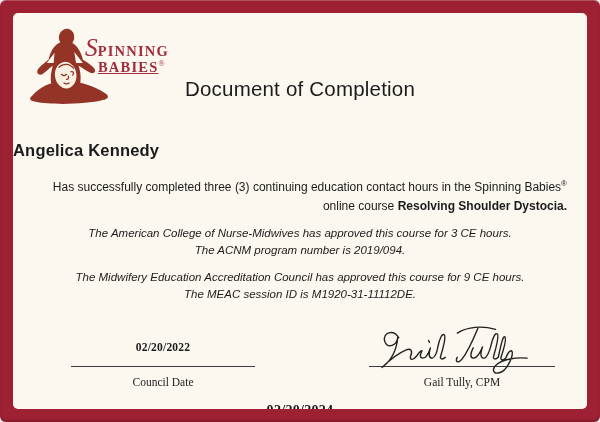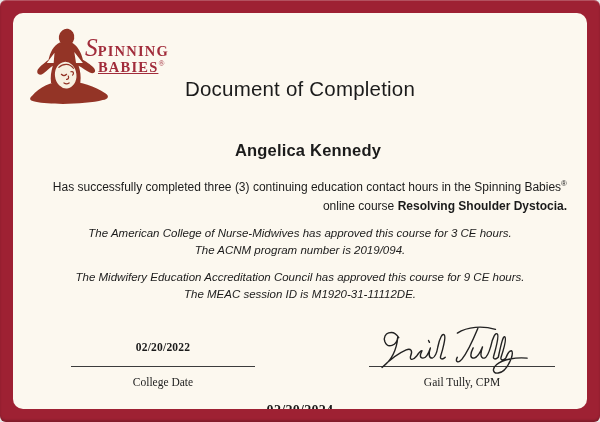--- a/index.html
+++ b/index.html
@@ -17,21 +17,21 @@
     background: #9e2133;
     border-radius: 6px;
     padding: 13px;
     box-shadow: inset 0 1px 0 rgba(255,255,255,0.22), inset 0 -2px 2px rgba(0,0,0,0.18);
   }
 
   .paper {
     position: relative;
     width: 100%; height: 100%;
     background: #fcf8ef;
-    border-radius: 10px;
+    border-radius: 5px;
     overflow: hidden;
   }
 
   
   .logo { position: absolute; left: 8px; top: 6px; width: 185px; height: 96px; }
   .logo-figure { position: absolute; left: 6px; top: 8px; width: 86px; height: 86px; }
   .wordmark {
     position: absolute; left: 64px; top: 16px;
     font-family: "Liberation Serif", serif;
     color: #a12c3b;
@@ -54,22 +54,21 @@
   .brand-reg { font-size: 8px; vertical-align: super; letter-spacing: 0; }
 
   
   .title {
     position: absolute; top: 64px; left: 0; right: 0;
     text-align: center;
     font-size: 20.5px;
     letter-spacing: 0.2px;
   }
   .recipient {
-    position: absolute; top: 128px; left: 16px; right: 0;
-    text-align: center;
+    position: absolute; top: 128px; left: 0; right: 0;
     font-size: 16.5px;
     font-weight: bold;
     letter-spacing: 0.2px;
   }
   .statement {
     position: absolute; top: 165px; left: 20px; right: 20px;
     text-align: right;
     font-size: 12px;
     line-height: 1.55;
   }
@@ -183,21 +182,21 @@
 
       <div class="accreditation meac">
         <span>The Midwifery Education Accreditation Council has approved this course for 9 CE hours.</span><br>
         <span>The MEAC session ID is M1920-31-11112DE.</span>
       </div>
 
       <div class="sig-block issued-block">
         <div class="over-line">
           <span class="issued-date-value">02/20/2022</span>
         </div>
-        <div class="under-label">College Date</div>
+        <div class="under-label">Council Date</div>
       </div>
 
       <div class="sig-block signer-block">
         <div class="over-line">
           <svg class="sig-svg" viewBox="0 0 200 60" role="img" aria-label="Gail Tully">
             <g stroke="#222222" stroke-width="1.5" fill="none" stroke-linecap="round" stroke-linejoin="round">
               <path d="M32,20 C26,10 14,15 17,24 C20,32 30,29 31,19
                        C30,31 25,44 14,52
                        C23,43 33,36 40,33 C45,31 47,34 45,39 C43,44 47,45 51,40
                        C53,37 55,34 57,34 C55,38 54,42 58,42 C61,42 64,37 66,31

